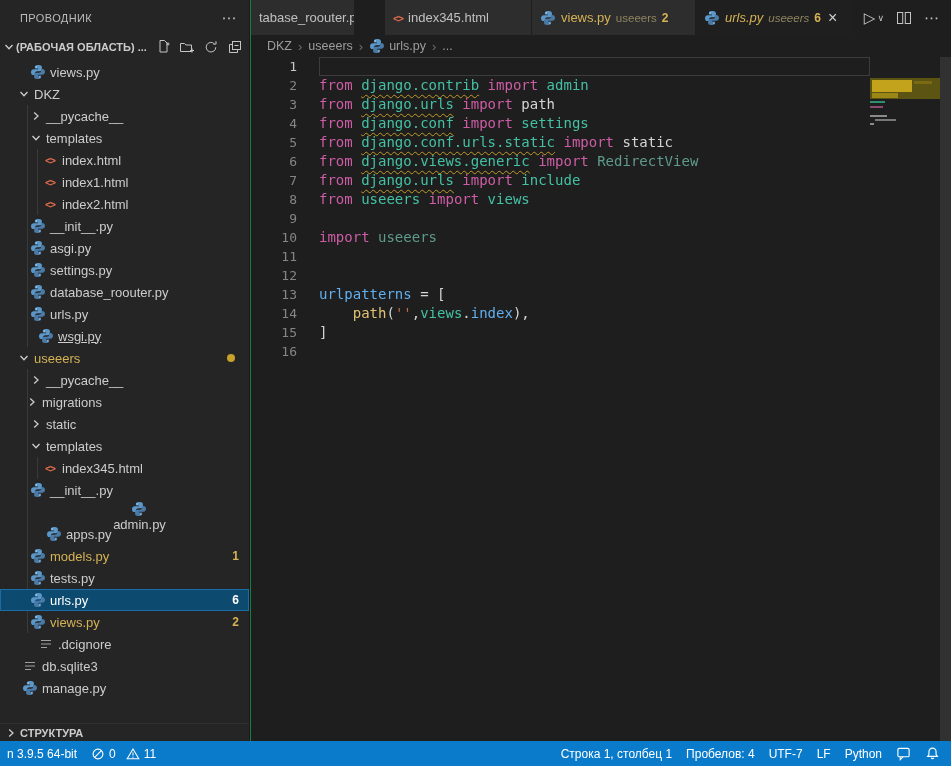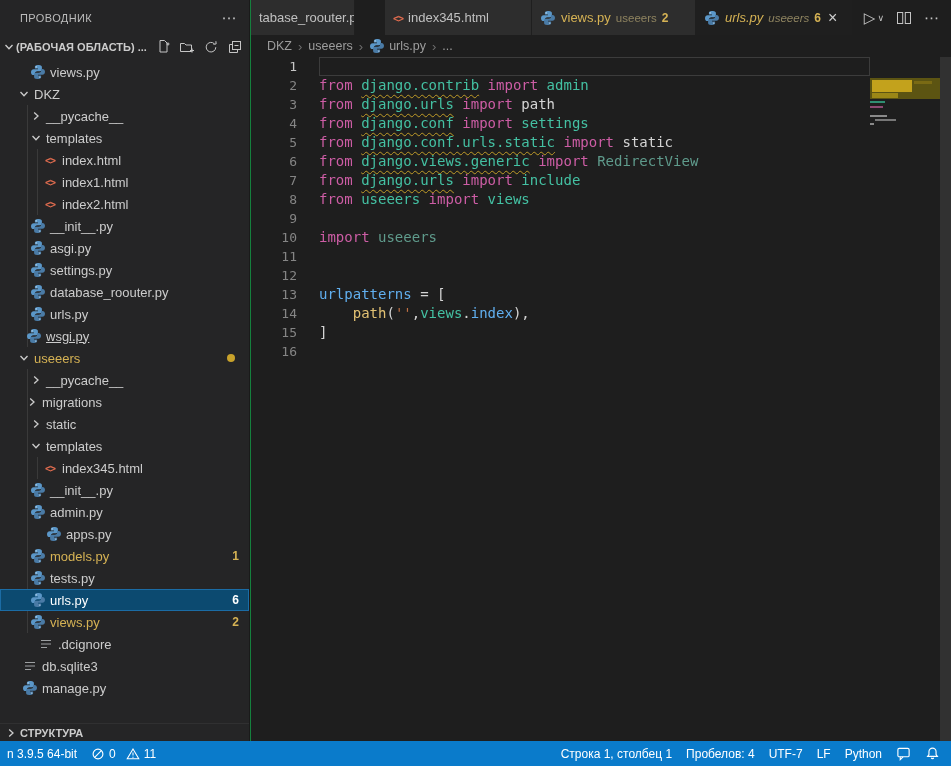--- a/index.html
+++ b/index.html
@@ -231,21 +231,21 @@
           <span class="ficon">
             <svg width="16" height="16" viewBox="0 0 16 16">
               <path fill="#5b97c8" d="M7.9 1c-2.7 0-3 1.2-3 2v1.6h3.1v.7H3.6C2.2 5.3 1 6.3 1 8.2c0 1.9 1.1 2.9 2.5 2.9h1.4V9.5c0-1.3 1.1-2.3 2.3-2.3h2.7c1.1 0 2-.9 2-2V3c0-1-.9-2-3-2z"></path>
               <path fill="#4a7ba6" d="M8.1 15c2.7 0 3-1.2 3-2v-1.6H8v-.7h4.4c1.4 0 2.6-1 2.6-2.9 0-1.9-1.1-2.9-2.5-2.9h-1.4v1.6c0 1.3-1.1 2.3-2.3 2.3H6.1c-1.1 0-2 .9-2 2V13c0 1 .9 2 3 2z"></path>
               <circle cx="6.2" cy="2.9" r=".7" fill="#cfe3f2"></circle>
               <circle cx="9.8" cy="13.1" r=".7" fill="#cfe3f2"></circle>
             </svg>
           </span>
           <span class="lbl">urls.py</span>
         </div>
-        <div class="row" style="padding-left: 24px; text-decoration: underline;">
+        <div class="row" style="padding-left: 36px; text-decoration: underline;">
           <span class="ficon">
             <svg width="16" height="16" viewBox="0 0 16 16">
               <path fill="#5b97c8" d="M7.9 1c-2.7 0-3 1.2-3 2v1.6h3.1v.7H3.6C2.2 5.3 1 6.3 1 8.2c0 1.9 1.1 2.9 2.5 2.9h1.4V9.5c0-1.3 1.1-2.3 2.3-2.3h2.7c1.1 0 2-.9 2-2V3c0-1-.9-2-3-2z"></path>
               <path fill="#4a7ba6" d="M8.1 15c2.7 0 3-1.2 3-2v-1.6H8v-.7h4.4c1.4 0 2.6-1 2.6-2.9 0-1.9-1.1-2.9-2.5-2.9h-1.4v1.6c0 1.3-1.1 2.3-2.3 2.3H6.1c-1.1 0-2 .9-2 2V13c0 1 .9 2 3 2z"></path>
               <circle cx="6.2" cy="2.9" r=".7" fill="#cfe3f2"></circle>
               <circle cx="9.8" cy="13.1" r=".7" fill="#cfe3f2"></circle>
             </svg>
           </span>
           <span class="lbl">wsgi.py</span>
         </div>
@@ -300,21 +300,21 @@
           <span class="ficon">
             <svg width="16" height="16" viewBox="0 0 16 16">
               <path fill="#5b97c8" d="M7.9 1c-2.7 0-3 1.2-3 2v1.6h3.1v.7H3.6C2.2 5.3 1 6.3 1 8.2c0 1.9 1.1 2.9 2.5 2.9h1.4V9.5c0-1.3 1.1-2.3 2.3-2.3h2.7c1.1 0 2-.9 2-2V3c0-1-.9-2-3-2z"></path>
               <path fill="#4a7ba6" d="M8.1 15c2.7 0 3-1.2 3-2v-1.6H8v-.7h4.4c1.4 0 2.6-1 2.6-2.9 0-1.9-1.1-2.9-2.5-2.9h-1.4v1.6c0 1.3-1.1 2.3-2.3 2.3H6.1c-1.1 0-2 .9-2 2V13c0 1 .9 2 3 2z"></path>
               <circle cx="6.2" cy="2.9" r=".7" fill="#cfe3f2"></circle>
               <circle cx="9.8" cy="13.1" r=".7" fill="#cfe3f2"></circle>
             </svg>
           </span>
           <span class="lbl">__init__.py</span>
         </div>
-        <div class="row" style="padding-left: 28px;">
+        <div class="row" style="padding-left: 28px; flex-direction: column;">
           <span class="ficon">
             <svg width="16" height="16" viewBox="0 0 16 16">
               <path fill="#5b97c8" d="M7.9 1c-2.7 0-3 1.2-3 2v1.6h3.1v.7H3.6C2.2 5.3 1 6.3 1 8.2c0 1.9 1.1 2.9 2.5 2.9h1.4V9.5c0-1.3 1.1-2.3 2.3-2.3h2.7c1.1 0 2-.9 2-2V3c0-1-.9-2-3-2z"></path>
               <path fill="#4a7ba6" d="M8.1 15c2.7 0 3-1.2 3-2v-1.6H8v-.7h4.4c1.4 0 2.6-1 2.6-2.9 0-1.9-1.1-2.9-2.5-2.9h-1.4v1.6c0 1.3-1.1 2.3-2.3 2.3H6.1c-1.1 0-2 .9-2 2V13c0 1 .9 2 3 2z"></path>
               <circle cx="6.2" cy="2.9" r=".7" fill="#cfe3f2"></circle>
               <circle cx="9.8" cy="13.1" r=".7" fill="#cfe3f2"></circle>
             </svg>
           </span>
           <span class="lbl">admin.py</span>
         </div>

